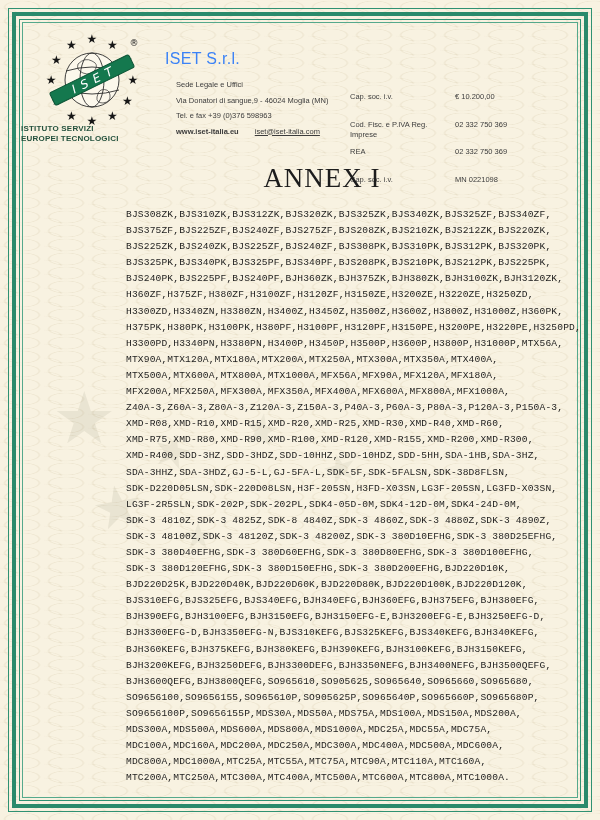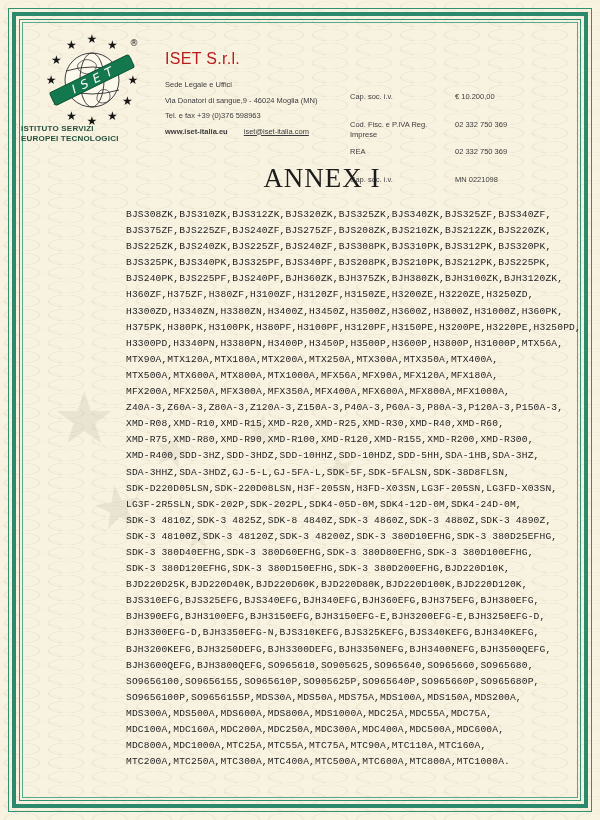--- a/index.html
+++ b/index.html
@@ -12,22 +12,22 @@
     background-size:44px 14px;}
   .frame{position:absolute;pointer-events:none;}
   .f1{inset:8px;border:1px solid #2f9172;}
   .f2{inset:12px;border:4px solid #2a8a6b;}
   .f3{inset:19px;border:1px solid #2f9172;}
   .f4{inset:22px;border:1px solid #55a98c;}
   .wm-star{position:absolute;color:#6e6e54;font-family:"DejaVu Sans",sans-serif;line-height:1;pointer-events:none;}
   .logo-wrap{position:absolute;left:46px;top:34px;width:92px;}
   .org-text{position:absolute;left:21px;top:124px;width:140px;text-align:left;
     font-size:8px;font-weight:bold;letter-spacing:.2px;color:#23503c;line-height:9.5px;}
-  .company{position:absolute;left:165px;top:50px;font-size:16px;color:#b91c1c;letter-spacing:.3px;}
-  .addr{position:absolute;left:165px;top:80px;font-size:7.5px;color:#3c3c3c;}
+  .company{position:absolute;left:165px;top:50px;font-size:16px;color:#3b82f6;letter-spacing:.3px;}
+  .addr{position:absolute;left:176px;top:80px;font-size:7.5px;color:#3c3c3c;}
   .addr div{height:15.5px;line-height:10px;}
   .email{text-decoration:underline;}
   .web{margin-right:14px;font-weight:bold;}
   .reg{position:absolute;left:350px;top:80px;width:210px;font-size:7.5px;color:#3c3c3c;}
   .reg-row{height:15.5px;line-height:10px;display:flex;margin-top:12px;}
   .reg-label{width:105px;flex:none;}
   .reg-value{flex:1;}
   .annex-title{position:absolute;left:0;top:163px;width:600px;text-align:center;
     transform:translateX(22px);font-family:"Liberation Serif","DejaVu Serif",serif;
     font-size:27px;letter-spacing:1px;color:#1c1c1c;}
@@ -147,20 +147,21 @@
       <div class="code-line">SDK-D220D05LSN,SDK-220D08LSN,H3F-205SN,H3FD-X03SN,LG3F-205SN,LG3FD-X03SN,</div>
       <div class="code-line">LG3F-2R5SLN,SDK-202P,SDK-202PL,SDK4-05D-0M,SDK4-12D-0M,SDK4-24D-0M,</div>
       <div class="code-line">SDK-3 4810Z,SDK-3 4825Z,SDK-8 4840Z,SDK-3 4860Z,SDK-3 4880Z,SDK-3 4890Z,</div>
       <div class="code-line">SDK-3 48100Z,SDK-3 48120Z,SDK-3 48200Z,SDK-3 380D10EFHG,SDK-3 380D25EFHG,</div>
       <div class="code-line">SDK-3 380D40EFHG,SDK-3 380D60EFHG,SDK-3 380D80EFHG,SDK-3 380D100EFHG,</div>
       <div class="code-line">SDK-3 380D120EFHG,SDK-3 380D150EFHG,SDK-3 380D200EFHG,BJD220D10K,</div>
       <div class="code-line">BJD220D25K,BJD220D40K,BJD220D60K,BJD220D80K,BJD220D100K,BJD220D120K,</div>
       <div class="code-line">BJS310EFG,BJS325EFG,BJS340EFG,BJH340EFG,BJH360EFG,BJH375EFG,BJH380EFG,</div>
       <div class="code-line">BJH390EFG,BJH3100EFG,BJH3150EFG,BJH3150EFG-E,BJH3200EFG-E,BJH3250EFG-D,</div>
       <div class="code-line">BJH3300EFG-D,BJH3350EFG-N,BJS310KEFG,BJS325KEFG,BJS340KEFG,BJH340KEFG,</div>
+      <div class="code-line">BJH360KEFG,BJH375KEFG,BJH380KEFG,BJH390KEFG,BJH3100KEFG,BJH3150KEFG,</div>
       <div class="code-line">BJH3200KEFG,BJH3250DEFG,BJH3300DEFG,BJH3350NEFG,BJH3400NEFG,BJH3500QEFG,</div>
       <div class="code-line">BJH3600QEFG,BJH3800QEFG,SO965610,SO905625,SO965640,SO965660,SO965680,</div>
       <div class="code-line">SO9656100,SO9656155,SO965610P,SO905625P,SO965640P,SO965660P,SO965680P,</div>
       <div class="code-line">SO9656100P,SO9656155P,MDS30A,MDS50A,MDS75A,MDS100A,MDS150A,MDS200A,</div>
       <div class="code-line">MDS300A,MDS500A,MDS600A,MDS800A,MDS1000A,MDC25A,MDC55A,MDC75A,</div>
       <div class="code-line">MDC100A,MDC160A,MDC200A,MDC250A,MDC300A,MDC400A,MDC500A,MDC600A,</div>
       <div class="code-line">MDC800A,MDC1000A,MTC25A,MTC55A,MTC75A,MTC90A,MTC110A,MTC160A,</div>
       <div class="code-line">MTC200A,MTC250A,MTC300A,MTC400A,MTC500A,MTC600A,MTC800A,MTC1000A.</div>
     </div>
 </div>

